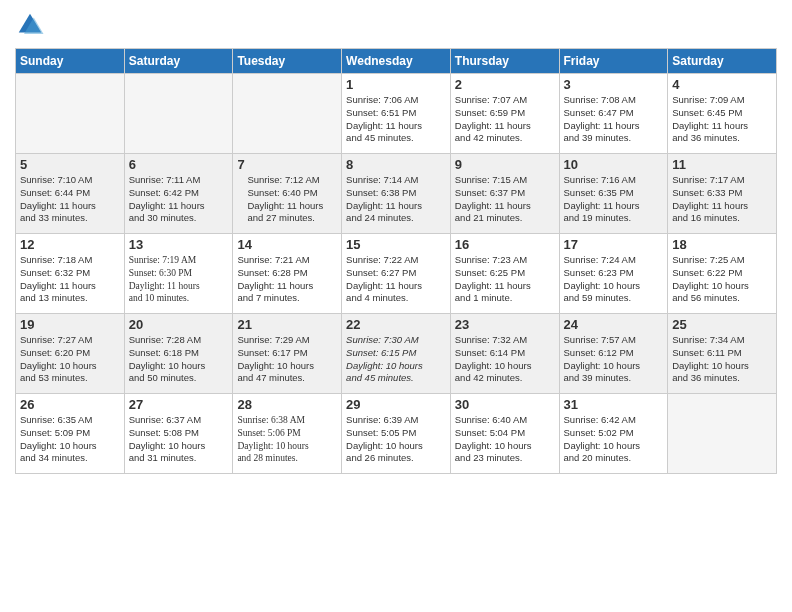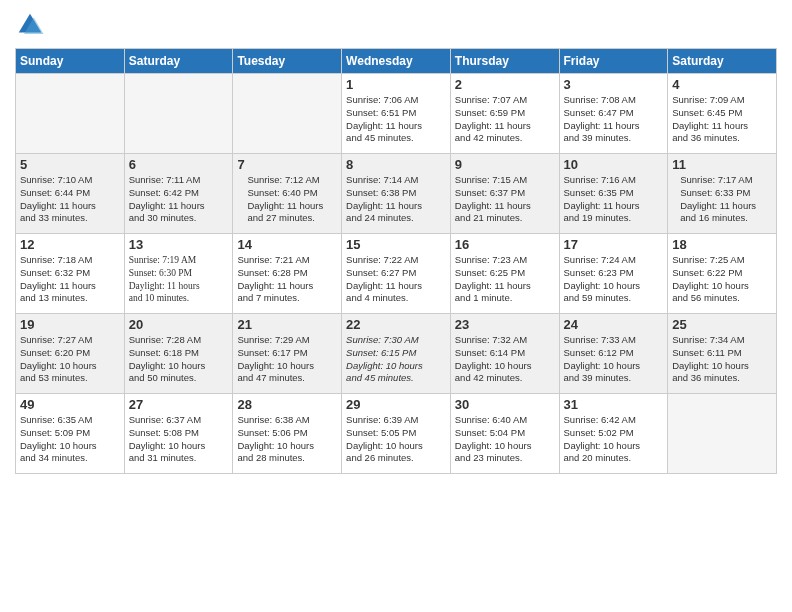--- a/index.html
+++ b/index.html
@@ -193,21 +193,21 @@
           </td>
           <td class="shaded">
             <span class="day-num">10</span>
             <div class="cell-text" style="white-space: pre-line;">Sunrise: 7:16 AM
 Sunset: 6:35 PM
 Daylight: 11 hours
 and 19 minutes.</div>
           </td>
           <td class="shaded">
             <span class="day-num">11</span>
-            <div class="cell-text" style="white-space: pre-line; margin-left: 8px;">Sunrise: 7:17 AM
+            <div class="cell-text" style="white-space: pre-line;">Sunrise: 7:17 AM
 Sunset: 6:33 PM
 Daylight: 11 hours
 and 16 minutes.</div>
           </td>
         </tr>
         <tr>
           <td>
             <span class="day-num">12</span>
             <div class="cell-text" style="white-space: pre-line;">Sunrise: 7:18 AM
 Sunset: 6:32 PM
@@ -288,51 +288,51 @@
           </td>
           <td class="shaded">
             <span class="day-num">23</span>
             <div class="cell-text" style="white-space: pre-line;">Sunrise: 7:32 AM
 Sunset: 6:14 PM
 Daylight: 10 hours
 and 42 minutes.</div>
           </td>
           <td class="shaded">
             <span class="day-num">24</span>
-            <div class="cell-text" style="white-space: pre-line;">Sunrise: 7:33 AM
+            <div class="cell-text" style="white-space: pre-line;">Sunrise: 7:57 AM
 Sunset: 6:12 PM
 Daylight: 10 hours
 and 39 minutes.</div>
           </td>
           <td class="shaded">
             <span class="day-num">25</span>
             <div class="cell-text" style="white-space: pre-line;">Sunrise: 7:34 AM
 Sunset: 6:11 PM
 Daylight: 10 hours
 and 36 minutes.</div>
           </td>
         </tr>
         <tr>
           <td>
-            <span class="day-num">49</span>
+            <span class="day-num">26</span>
             <div class="cell-text" style="white-space: pre-line;">Sunrise: 6:35 AM
 Sunset: 5:09 PM
 Daylight: 10 hours
 and 34 minutes.</div>
           </td>
           <td>
             <span class="day-num">27</span>
             <div class="cell-text" style="white-space: pre-line;">Sunrise: 6:37 AM
 Sunset: 5:08 PM
 Daylight: 10 hours
 and 31 minutes.</div>
           </td>
           <td>
             <span class="day-num">28</span>
-            <div class="cell-text" style="white-space: pre-line;">Sunrise: 6:38 AM
+            <div class="cell-text" style="white-space: pre-line; font-family: Liberation Serif, serif;">Sunrise: 6:38 AM
 Sunset: 5:06 PM
 Daylight: 10 hours
 and 28 minutes.</div>
           </td>
           <td>
             <span class="day-num">29</span>
             <div class="cell-text" style="white-space: pre-line;">Sunrise: 6:39 AM
 Sunset: 5:05 PM
 Daylight: 10 hours
 and 26 minutes.</div>

